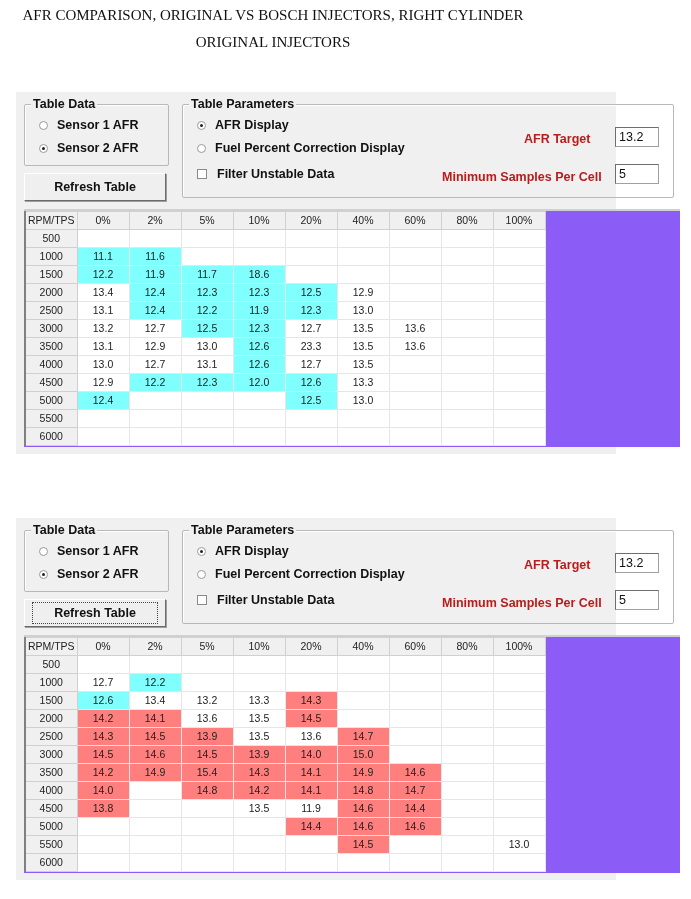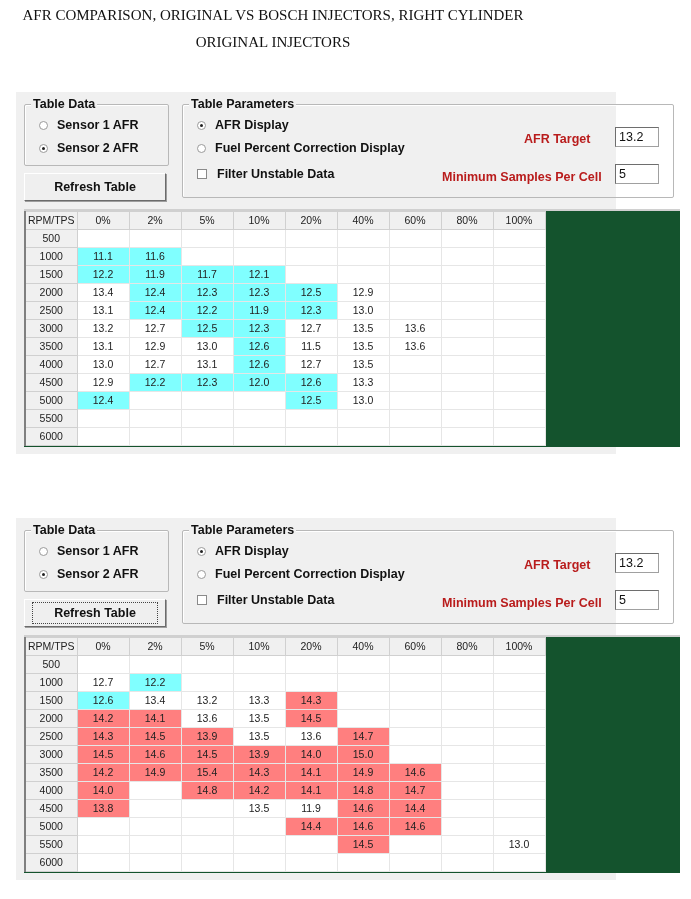--- a/index.html
+++ b/index.html
@@ -9,21 +9,21 @@
   .groupbox { position: absolute; border: 1px solid #b8b8b8; border-radius: 2px; box-shadow: inset 1px 1px 0 #fff; }
   .groupbox .legend { position: absolute; top: -8px; left: 6px; background: #f0f0f0; padding: 0 2px; font-weight: bold; font-size: 12.5px; color: #111; line-height: 14px; }
   .opt { position: absolute; font-weight: bold; font-size: 12.5px; color: #111; display: flex; align-items: center; white-space: nowrap; }
   .radio { width: 9px; height: 9px; border-radius: 50%; border: 1px solid #9a9a9a; background: #fff; margin-right: 9px; position: relative; box-sizing: border-box; }
   .radio.on::after { content: ""; position: absolute; left: 2px; top: 2px; width: 3px; height: 3px; border-radius: 50%; background: #222; }
   .check { width: 10px; height: 10px; border: 1px solid #8a8a8a; background: #fff; margin-right: 10px; box-sizing: border-box; }
   .btn { position: absolute; width: 142px; height: 28px; background: #efefef; border: 1px solid #fff; border-right-color: #6b6b6b; border-bottom-color: #6b6b6b; box-shadow: 1px 1px 0 #9e9e9e; font-weight: bold; font-size: 12.5px; color: #111; display: flex; align-items: center; justify-content: center; box-sizing: border-box; }
   .btn.focused span { outline: 1px dotted #444; outline-offset: 3px; padding: 0 18px; }
   .field-label { position: absolute; font-weight: bold; font-size: 12.5px; color: #b91c1c; white-space: nowrap; }
   .field { position: absolute; width: 44px; height: 20px; background: #fff; border: 1px solid #a0a0a0; border-top-color: #6e6e6e; border-left-color: #6e6e6e; font-size: 12.5px; color: #111; padding: 1px 3px; box-sizing: border-box; line-height: 16px; }
-  .grid-wrap { position: absolute; left: 8px; width: 656px; background: #14532d; border-top: 2px solid #d0d0d0; }
+  .grid-wrap { position: absolute; left: 8px; width: 656px; background: #8b5cf6; border-top: 2px solid #d0d0d0; }
   table.grid { border-collapse: collapse; background: #fff; table-layout: fixed; font-size: 10.5px; color: #222; }
   table.grid td, table.grid th { height: 17px; padding: 0; text-align: center; border: 1px solid #e6e6e6; font-weight: normal; line-height: 17px; }
   table.grid th { background: #f0f0f0; border-color: #d0d0d0; }
   table.grid td.rh { background: #f0f0f0; border-color: #d0d0d0; border-left: 2px solid #808080; }
   table.grid th.corner { border-left: 2px solid #808080; }
   td.lean { background: #80ffff; }
   td.rich { background: #ff7f7f; }
 </style>
 </head>
 <body>
@@ -118,21 +118,21 @@
               <td></td>
               <td></td>
               <td></td>
               <td></td>
             </tr>
             <tr>
               <td class="rh">1500</td>
               <td class="lean">12.2</td>
               <td class="lean">11.9</td>
               <td class="lean">11.7</td>
-              <td class="lean">12.1</td>
+              <td class="lean">18.6</td>
               <td></td>
               <td></td>
               <td></td>
               <td></td>
               <td></td>
             </tr>
             <tr>
               <td class="rh">2000</td>
               <td>13.4</td>
               <td class="lean">12.4</td>
@@ -167,21 +167,21 @@
               <td>13.6</td>
               <td></td>
               <td></td>
             </tr>
             <tr>
               <td class="rh">3500</td>
               <td>13.1</td>
               <td>12.9</td>
               <td>13.0</td>
               <td class="lean">12.6</td>
-              <td>11.5</td>
+              <td>23.3</td>
               <td>13.5</td>
               <td>13.6</td>
               <td></td>
               <td></td>
             </tr>
             <tr>
               <td class="rh">4000</td>
               <td>13.0</td>
               <td>12.7</td>
               <td>13.1</td>

